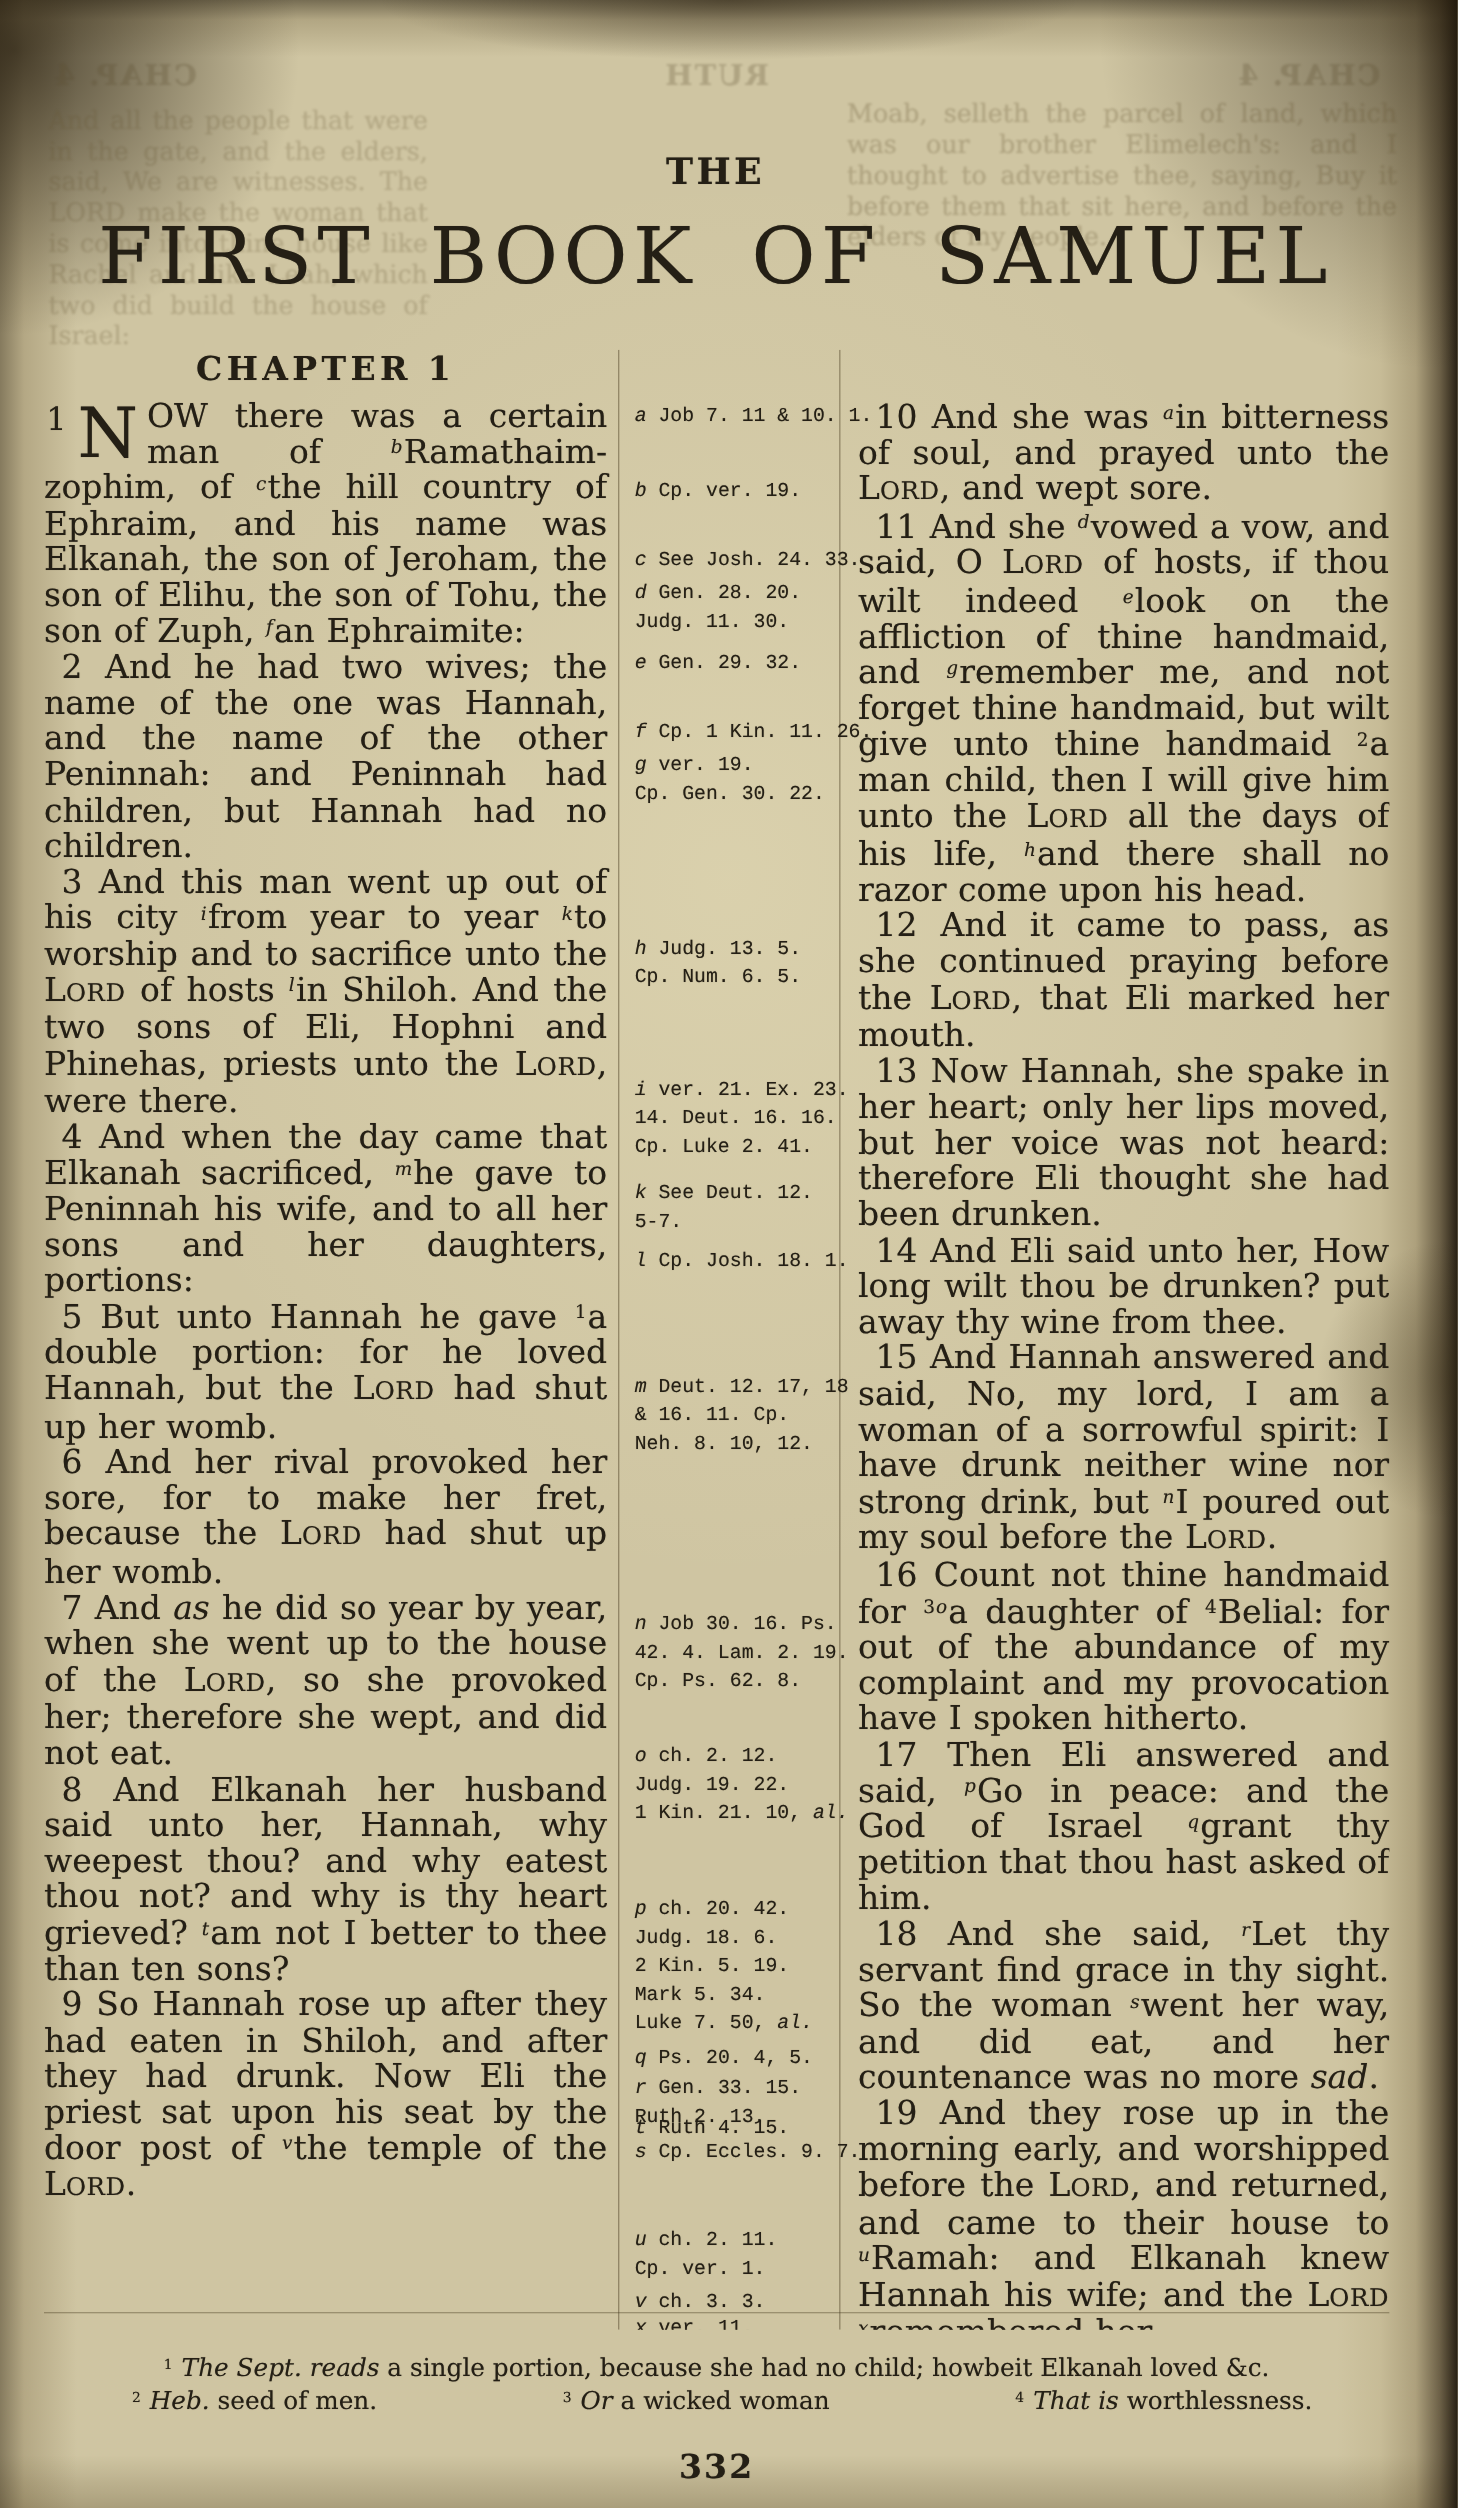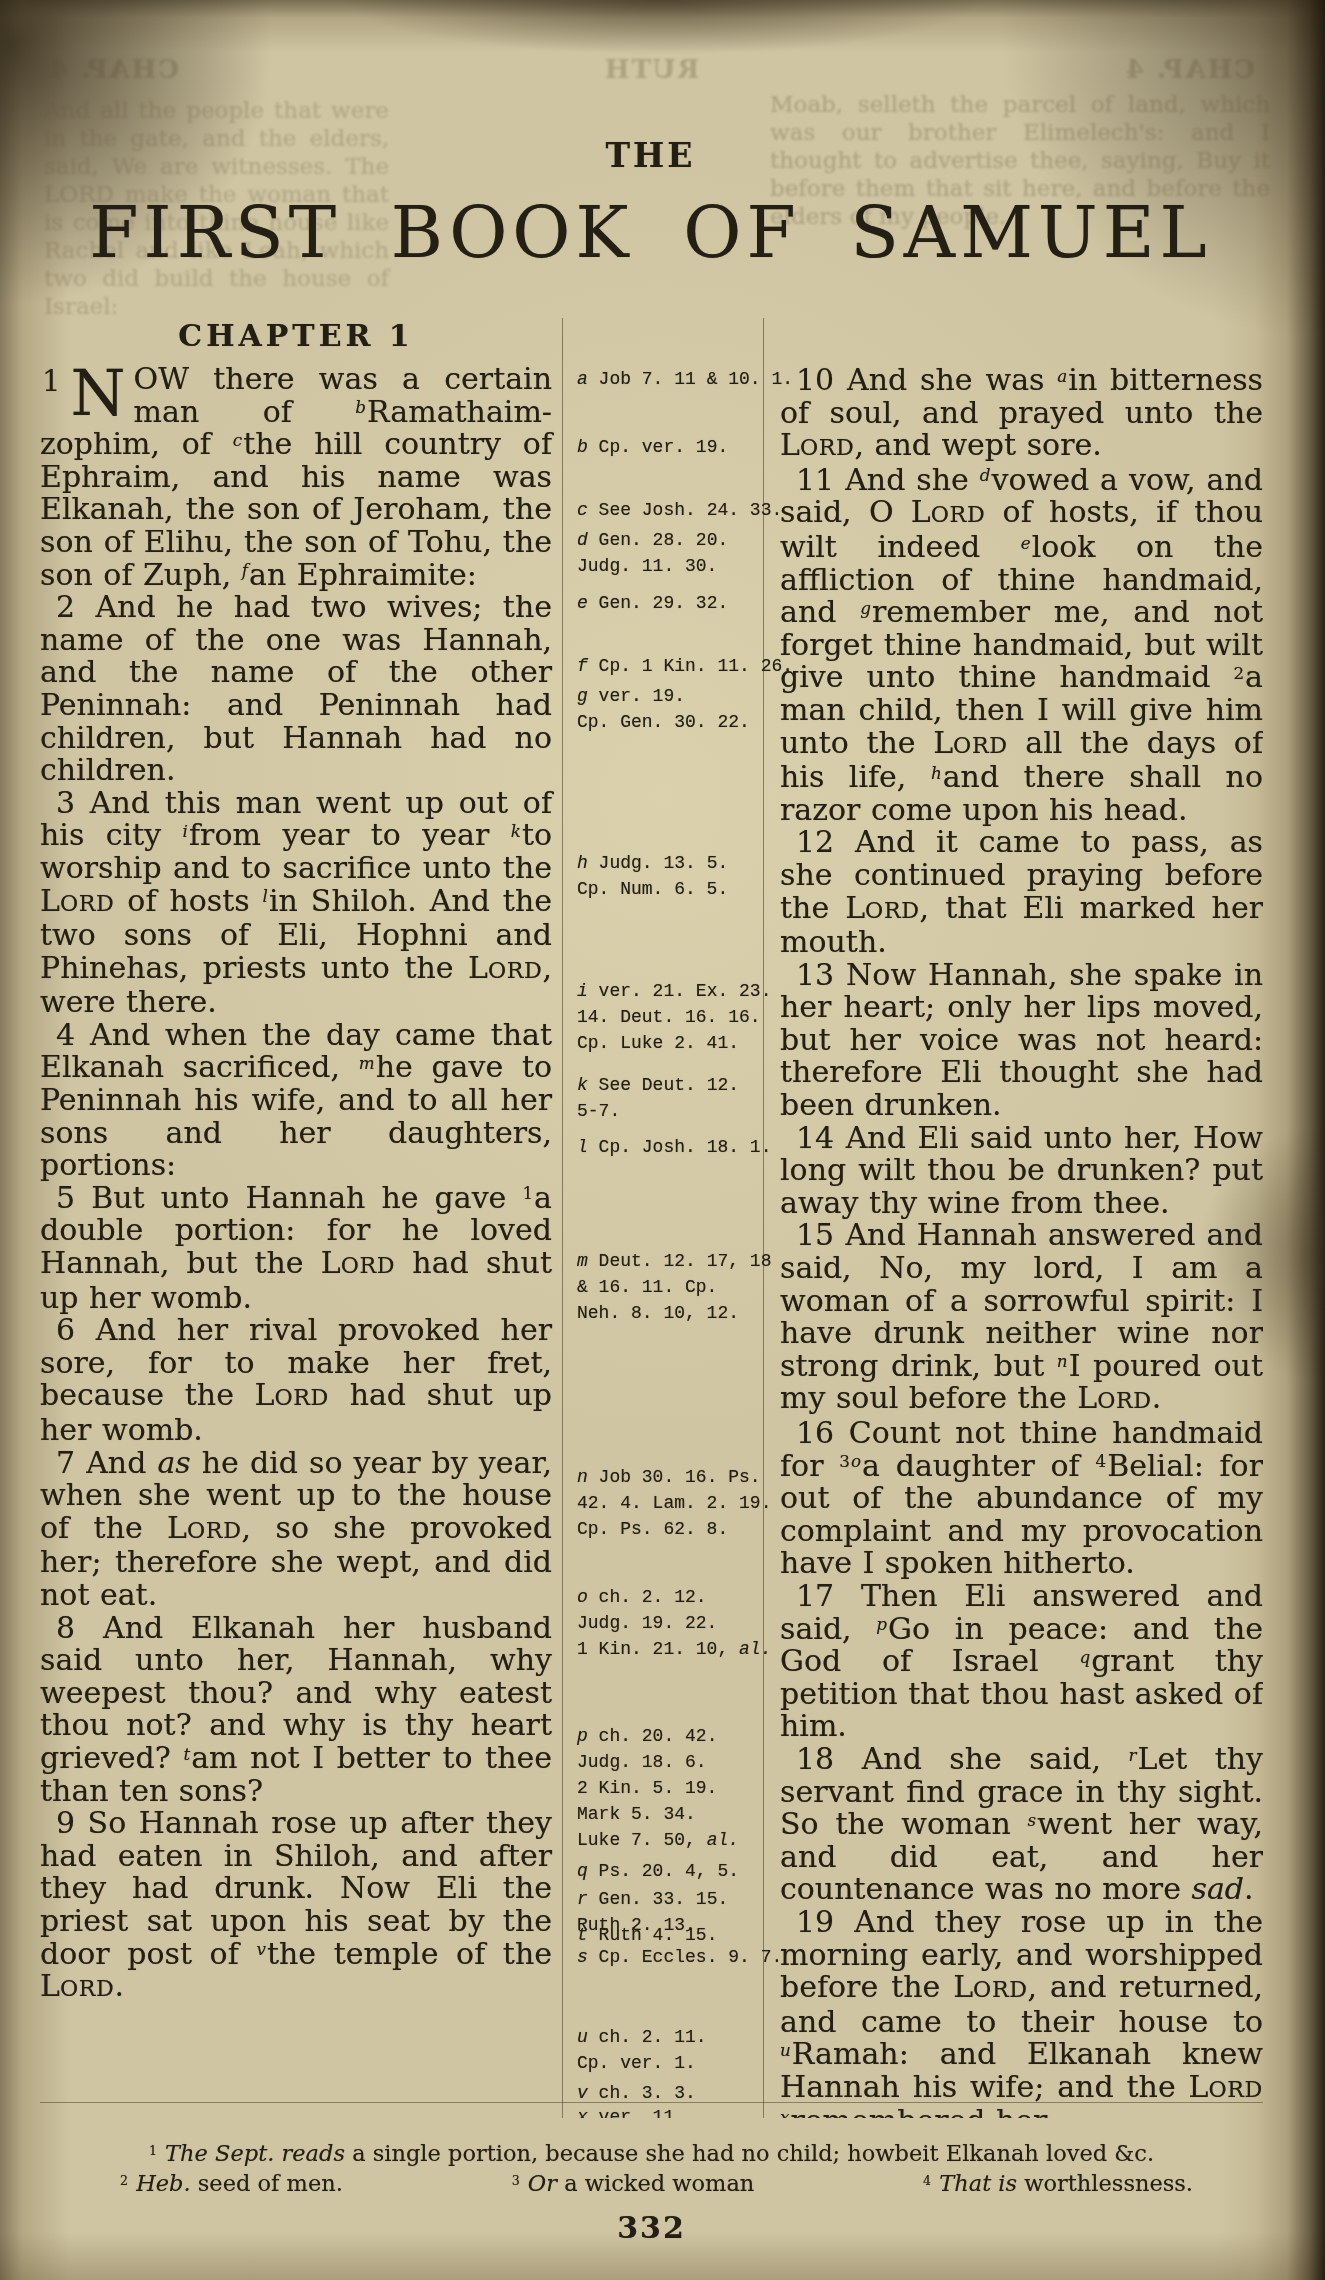--- a/index.html
+++ b/index.html
@@ -49,21 +49,21 @@
   sup.r{font-size:0.56em;font-style:italic;vertical-align:0.5em;line-height:0;margin-right:1px;}
   sup.n{font-size:0.56em;font-style:normal;vertical-align:0.5em;line-height:0;margin-right:1px;}
   .sc{font-size:0.74em;letter-spacing:0.6px;}
   .ref{position:absolute;left:14px;right:6px;font-family:Liberation Mono, monospace;
     font-size:18px;line-height:26px;white-space:nowrap;}
   
   .footer{position:absolute;left:40px;right:62px;top:2102px;
     border-top:1.5px solid rgba(70,56,30,0.5);padding-top:10px;font-size:22.5px;}
   .fn1{text-align:center;margin-top:27px;}
   .fn2{display:flex;justify-content:space-between;padding:4px 70px 0 80px;}
-  .page-number{text-align:center;font-size:30px;letter-spacing:2px;margin-top:14px;font-weight:bold;}
+  .page-number{text-align:center;font-size:30px;letter-spacing:2px;margin-top:30px;font-weight:bold;}
 </style>
 </head>
 <body>
 
 <div class="page">
 
   <div class="bleed-head">
     <span class="mirror">CHAP. 4</span>
     <span class="mirror">RUTH</span>
     <span class="mirror">CHAP. 4</span>

